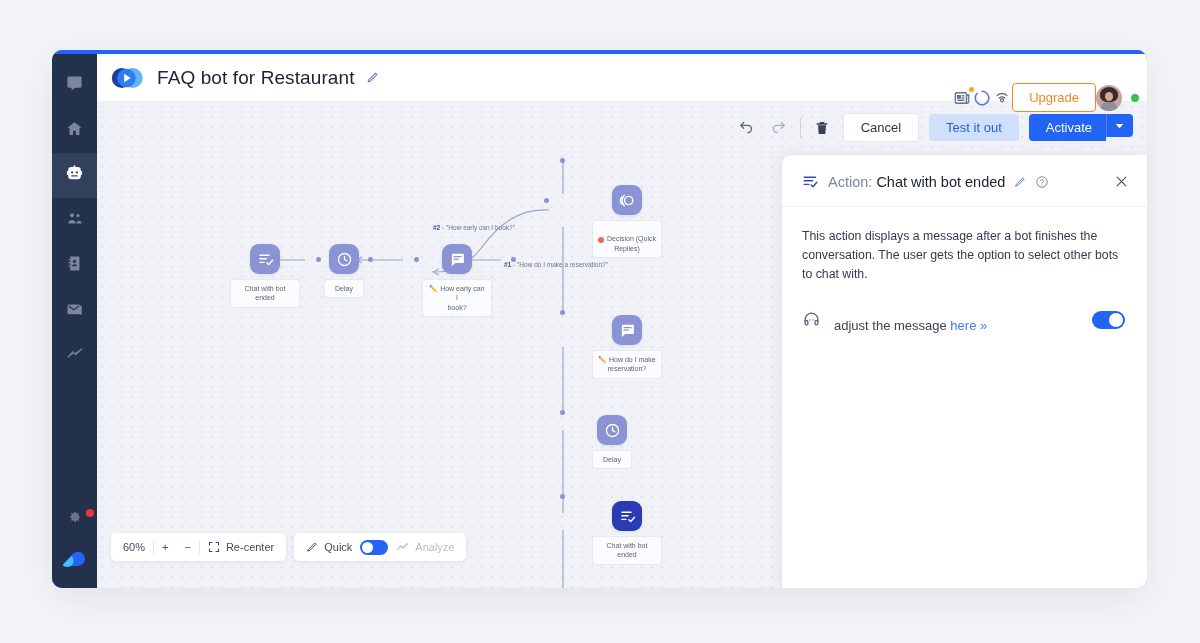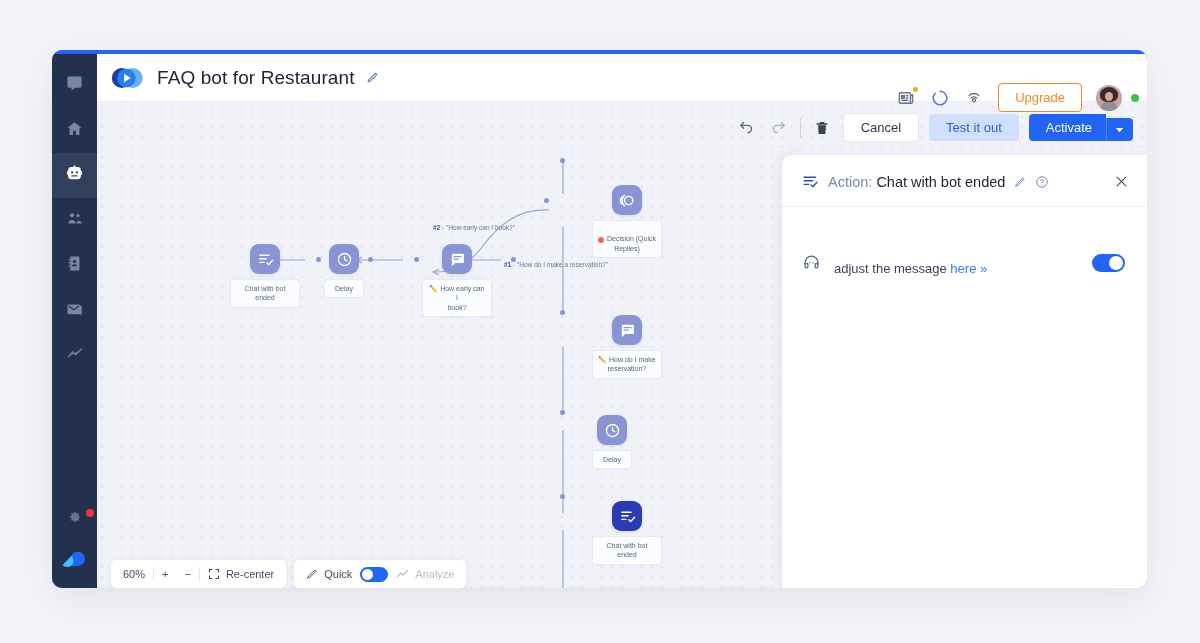--- a/index.html
+++ b/index.html
@@ -60,21 +60,21 @@
     z-index: 20;
   }
   .hdr-logo { margin-left: 14px; display:flex; align-items:center; }
   .hdr-title {
     margin-left: 12px;
     font-size: 19px; color: #1b2233; font-weight: 400;
     letter-spacing: .1px;
   }
   .hdr-pencil { margin-left: 11px; display:flex; align-items:center; }
   .hdr-right {
-    margin-left: auto; display: flex; align-items: center; gap: 14px;
+    margin-left: auto; display: flex; align-items: center; 
     padding-right: 8px;
     margin-top: 40px;
   }
   .hdr-icon { position: relative; width: 20px; height: 20px; display:flex; align-items:center; justify-content:center;}
   .hdr-icon .badge {
     position:absolute; right:-2px; top:-1px; width:5px; height:5px; border-radius:50%;
     background:#f5a623;
   }
   .upgrade-btn {
     border: 1.5px solid #f08a24;
@@ -120,21 +120,21 @@
     line-height: 1;
   }
   .btn-cancel { background: #ffffff; color: #32384a; border: 1px solid #e2e6ef; }
   .btn-test { background: #cfe0fd; color: #2a5fd0; }
   .btn-activate { background: #2264f5; color: #fff; border-radius: 4px 0 0 4px; padding-right: 14px;}
   .btn-activate-caret {
     background:#2264f5; color:#fff; border-radius: 0 4px 4px 0;
     padding: 7px 9px 7px 8px; border-left: 1px solid #4b85f9; cursor:pointer;
     display:flex; align-items:center;
   }
-  .activate-group { display:flex; align-items:flex-end; }
+  .activate-group { display:flex; align-items:flex-start; }
 
   
   .node { position: absolute; }
   .node-icon {
     width: 30px; height: 30px; border-radius: 9px;
     background: #8a93d4;
     display: flex; align-items: center; justify-content: center;
     box-shadow: 0 1px 3px rgba(60,70,120,.12);
   }
   .node-icon.selected { background: #2b3bb5; }
@@ -165,21 +165,21 @@
     white-space: nowrap;
   }
   .edge-label b { color: #3a4fa8; }
   .red-bullet {
     display:inline-block; width:6px; height:6px; border-radius:50%;
     background:#f2625f; margin-right:3px; vertical-align:middle;
   }
 
   
   .bottom-bar {
-    position: absolute; left: 14px; bottom: 0;
+    position: absolute; left: 14px; bottom: 27px;
     display: flex; align-items: flex-end; gap: 8px;
     z-index: 8;
   }
   .bb-group {
     background: #fff; border-radius: 5px;
     display: flex; align-items: center;
     box-shadow: 0 1px 4px rgba(60,70,110,.10);
     height: 28px; padding: 0 4px;
   }
   .bb-cell { display:flex; align-items:center; justify-content:center; padding: 0 8px; font-size:11px; color:#454b5e; cursor:pointer;}
@@ -610,20 +610,21 @@
             </svg>
         </span>
         <span class="panel-close">
           <svg width="15" height="15" viewBox="0 0 24 24" fill="none" stroke="#4a5166" stroke-width="1.9" stroke-linecap="round">
               <path d="M5 5l14 14M19 5L5 19"></path>
             </svg>
         </span>
       </div>
 
       <div class="panel-body">
+        <div class="panel-desc">This action displays a message after a bot finishes the conversation. The user gets the option to select other bots to chat with.</div>
 
         <div class="panel-row">
           <div class="pr-icon">
             <svg width="19" height="19" viewBox="0 0 24 24" fill="none" stroke="#5b6685" stroke-width="1.6" stroke-linecap="round">
               <path d="M4 14v-2a8 8 0 0 1 16 0v2"></path>
               <path d="M4 13.5h2.4a1 1 0 0 1 1 1v3.2a1 1 0 0 1-1 1H5.4A1.4 1.4 0 0 1 4 17.3z"></path>
               <path d="M20 13.5h-2.4a1 1 0 0 0-1 1v3.2a1 1 0 0 0 1 1h1a1.4 1.4 0 0 0 1.4-1.4z"></path>
               <circle cx="10" cy="12.5" r=".9" fill="#5b6685" stroke="none"></circle>
               <circle cx="14" cy="12.5" r=".9" fill="#5b6685" stroke="none"></circle>
             </svg>

